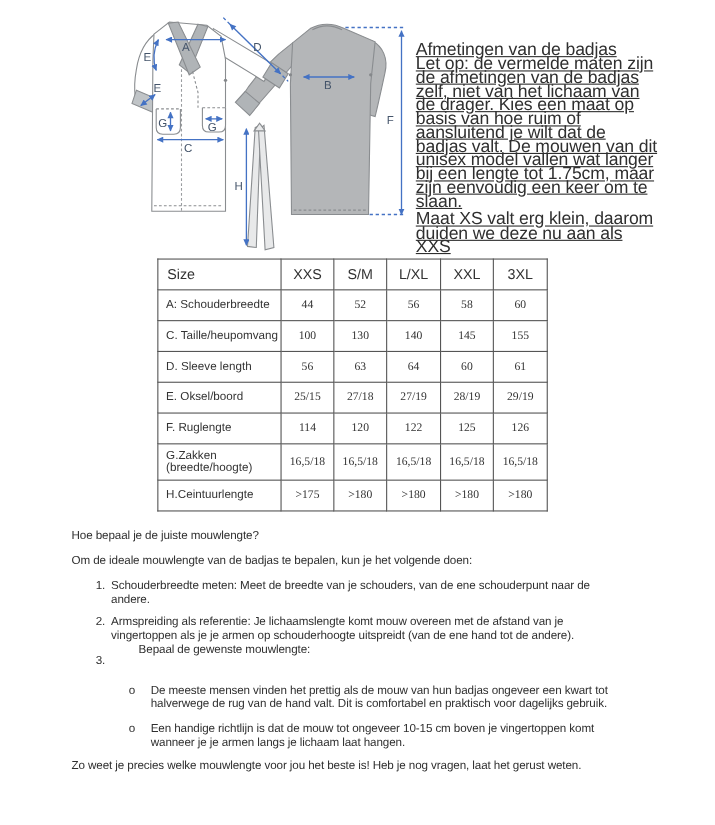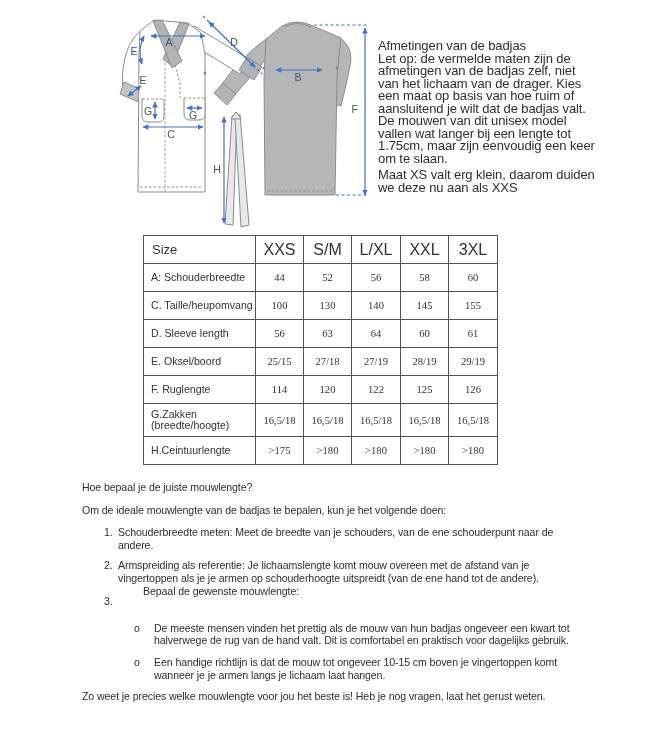--- a/index.html
+++ b/index.html
@@ -8,38 +8,38 @@
     background:#ffffff;
     font-family:"Liberation Sans","DejaVu Sans",sans-serif;
     color:#303030;
   }
   
   .diagram{position:absolute;left:95px;top:6px;}
   .mlabel{font-size:10.5px;fill:#44546a;font-family:"Liberation Sans",sans-serif;}
   
   .info{
     position:absolute;left:378px;top:40px;width:220px;
-    font-size:13px;line-height:12.5px;letter-spacing:-0.1px;color:#2f2f2f;
+    font-size:16px;line-height:12.5px;letter-spacing:-0.1px;color:#2f2f2f;text-decoration:underline;
   }
   .info .note{margin-top:4px;}
   
   table.size-table{
     position:absolute;left:143px;top:235px;width:354px;
     border-collapse:collapse;table-layout:fixed;color:#333333;
   }
   .size-table th,.size-table td{border:1px solid #555555;overflow:hidden;}
-  .size-table th{font-weight:normal;font-size:16px;height:25px;text-align:center;}
+  .size-table th{font-weight:normal;font-size:13px;height:25px;text-align:center;}
   .size-table th.c-size{text-align:left;padding-left:8px;font-size:13px;margin-top:28px;}
   .size-table td{font-size:10.6px;height:25px;}
   .size-table td.lbl{text-align:left;padding-left:7px;padding-right:2px;line-height:11.5px;}
   .size-table td.val{text-align:center;font-family:Liberation Serif, serif;}
   .size-table tr.tall td{height:30px;}
   
   .guide{
-    position:absolute;left:82px;top:481px;width:508px;
+    position:absolute;left:65px;top:481px;width:508px;
     font-size:10.6px;line-height:12.6px;letter-spacing:-0.1px;color:#2f2f2f;
   }
   .guide .heading{margin-bottom:10px;}
   .guide .intro{margin-bottom:10px;}
   .step{display:flex;margin-left:22px;margin-bottom:8px;}
   .step .num{width:14px;flex:none;}
   .step.s2{margin-bottom:0;}
   .step3-intro{margin-left:61px;}
   .step3-num{margin-left:22px;margin-top:-2px;margin-bottom:14px;}
   .bullet{display:flex;margin-left:52px;margin-bottom:9px;}

